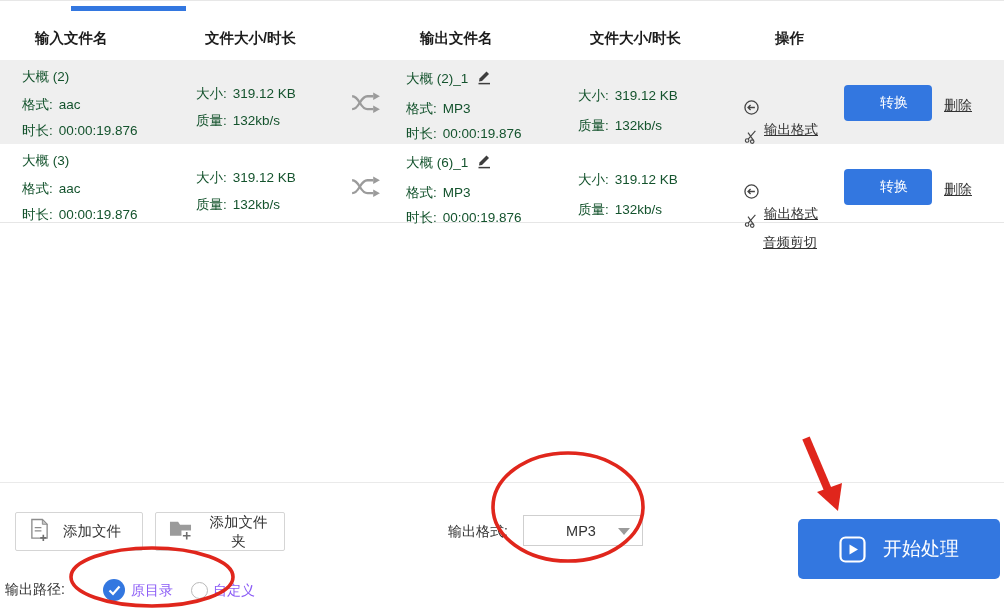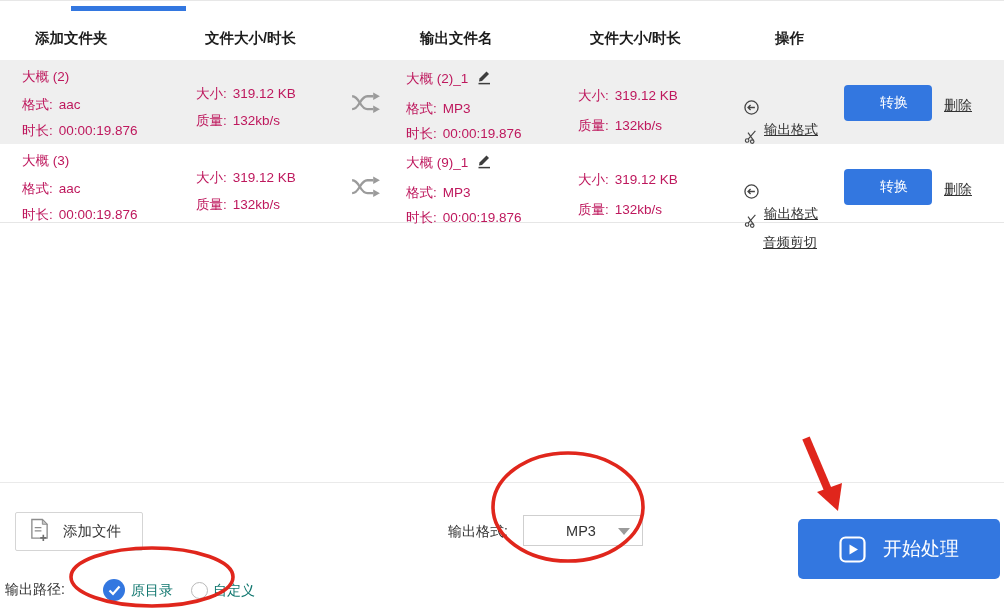--- a/index.html
+++ b/index.html
@@ -15,21 +15,21 @@
   .top-divider { left:0; top:10; width:1004px; height:1px; background:#e7e7e7; }
   .tab-underline { left:71px; top:6px; width:115px; height:5px; background:#3377e0; }
 
   
   .th { font-size:14.5px; font-weight:bold; color:#1c1c1c; top:29px; white-space:nowrap; }
 
   
   .row { left:0; width:1004px; }
   .row.alt { background:#efefef; }
   .row.plain { background:#ffffff; border-bottom:1px solid #e6e6e6; }
-  .cell { position:absolute; font-size:13.5px; color:#be185d; white-space:nowrap; }
+  .cell { position:absolute; font-size:13.5px; color:#14532d; white-space:nowrap; }
   .cell .lbl { margin-right:6px; }
   .name-line { display:flex; align-items:center; gap:8px; }
 
   .icon-link { position:absolute; display:flex; align-items:center; gap:5px;
     font-size:13.5px; color:#333; cursor:pointer; white-space:nowrap; }
   .icon-link .txt { text-decoration:underline;margin-top:42px; }
   .convert-btn { position:absolute; width:88px; height:36px; background:#3377e0;
     border:none; border-radius:4px; color:#fff; font-size:14px; cursor:pointer;
     font-family:inherit;padding-left:12px; }
   .delete-link { position:absolute; font-size:14px; color:#333;
@@ -51,33 +51,33 @@
     position:absolute; right:12px; top:12px; }
   .start-btn { position:absolute; left:798px; top:519px; width:202px; height:60px;
     background:#3377e0; border:none; border-radius:5px; color:#fff; font-size:19px;
     display:flex; align-items:center; justify-content:center; gap:17px;
     cursor:pointer; font-family:inherit; }
   .radio-checked { position:absolute; width:22px; height:22px; border-radius:50%;
     background:#3377e0; display:flex; align-items:center; justify-content:center;
     cursor:pointer; }
   .radio-unchecked { position:absolute; width:17px; height:17px; border-radius:50%;
     background:#fff; border:1.5px solid #b9b9b9; cursor:pointer; }
-  .radio-lbl { position:absolute; font-size:14px; color:#0f766e; cursor:pointer; white-space:nowrap; }
+  .radio-lbl { position:absolute; font-size:14px; color:#8b5cf6; cursor:pointer; white-space:nowrap; }
 
   .annot { left:0; top:0; width:1004px; height:612px; pointer-events:none; z-index:10; }
 </style>
 </head>
 <body>
 
 <div class="app">
 
   <div class="abs top-divider"></div>
   <div class="abs tab-underline"></div>
 
-  <div class="abs th" style="left:35px">添加文件夹</div>
+  <div class="abs th" style="left:35px">输入文件名</div>
   <div class="abs th" style="left:205px">文件大小/时长</div>
   <div class="abs th" style="left:420px">输出文件名</div>
   <div class="abs th" style="left:590px">文件大小/时长</div>
   <div class="abs th" style="left:775px">操作</div>
 
   <div class="abs row alt" style="top:60px;height:84px">
     <div class="cell" style="left:22px;top:8px">大概 (2)</div>
     <div class="cell" style="left:22px;top:36px">
       <span class="lbl">格式:</span><span>aac</span>
     </div>
@@ -170,21 +170,21 @@
         <g stroke="#9b9b9b" stroke-width="2.4" fill="none">
           <path d="M1 19 C9 19 9 5.5 17 5.5 H23"></path>
           <path d="M1 5.5 C9 5.5 9 19 17 19 H23"></path>
         </g>
         <path d="M23 1.5 L30 5.5 L23 9.5 Z" fill="#9b9b9b"></path>
         <path d="M23 15 L30 19 L23 23 Z" fill="#9b9b9b"></path>
       </svg>
     </span>
 
     <div class="cell name-line" style="left:406px;top:9px">
-      <span>大概 (9)_1</span>
+      <span>大概 (6)_1</span>
       <span style="cursor:pointer">
         <svg width="16" height="16" viewBox="0 0 16 16">
           <path d="M3.5 9.5 L10.5 2.5 L13 5 L6 12 L3 12.6 Z" fill="#3d3d3d"></path>
           <line x1="2.5" y1="14.6" x2="14" y2="14.6" stroke="#3d3d3d" stroke-width="1.5"></line>
         </svg>
       </span>
     </div>
     <div class="cell" style="left:406px;top:40px">
       <span class="lbl">格式:</span><span>MP3</span>
     </div>
@@ -229,20 +229,30 @@
       <svg width="21" height="24" viewBox="0 0 22 25">
         <path d="M3 1.5 H14 L19 6.5 V21 H3 Z" fill="#fff" stroke="#8c8c8c" stroke-width="1.4"></path>
         <path d="M14 1.5 V6.5 H19 Z" fill="#c9c9c9" stroke="#8c8c8c" stroke-width="1"></path>
         <path d="M6 10 H13 M6 13.5 H13" stroke="#8c8c8c" stroke-width="1.3"></path>
         <path d="M15 17.5 V24 M11.8 20.8 H18.2" stroke="#6e6e6e" stroke-width="1.7"></path>
       </svg>
     </span>
     <span>添加文件</span>
   </button>
 
+  <button class="tool-btn" style="left:155px;width:130px">
+    <span>
+      <svg width="23" height="22" viewBox="0 0 24 23">
+        <path d="M1 3 H9.5 L11.5 6 H23 V17.5 H1 Z" fill="#9b9b9b"></path>
+        <rect x="13" y="12" width="11" height="11" fill="#fff"></rect>
+        <path d="M18.5 13.5 V21.5 M14.5 17.5 H22.5" stroke="#6e6e6e" stroke-width="1.7"></path>
+      </svg>
+    </span>
+    <span>添加文件夹</span>
+  </button>
 
 
   <div class="fmt-label" style="left:448px;top:523px">输出格式:</div>
 
   <div class="fmt-select">
     <span class="fmt-value">MP3</span>
     <span class="caret"></span>
   </div>
 
   <button class="start-btn">

